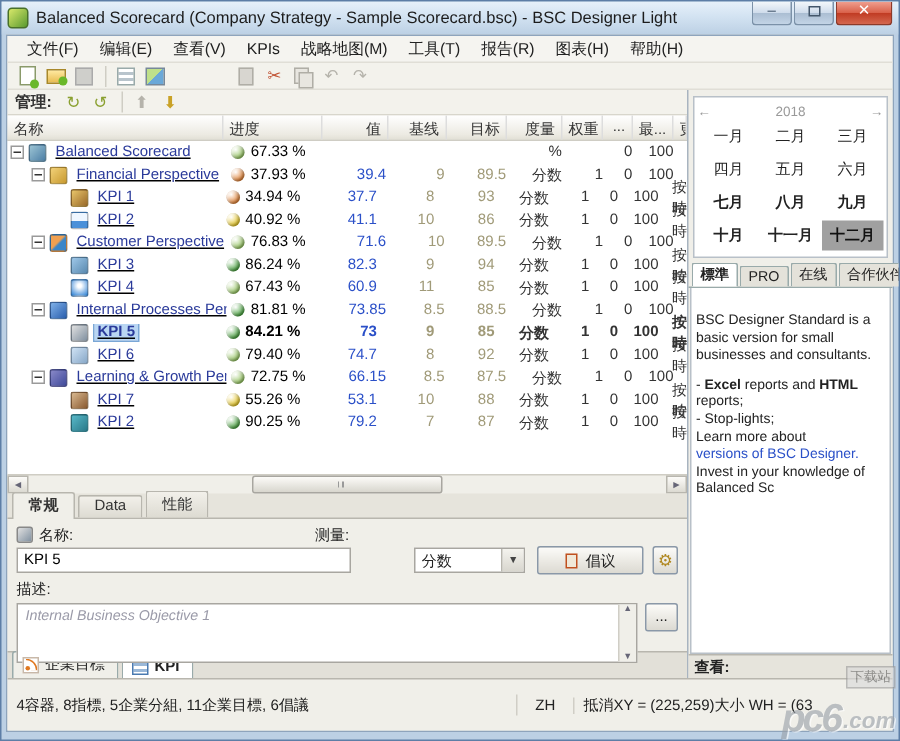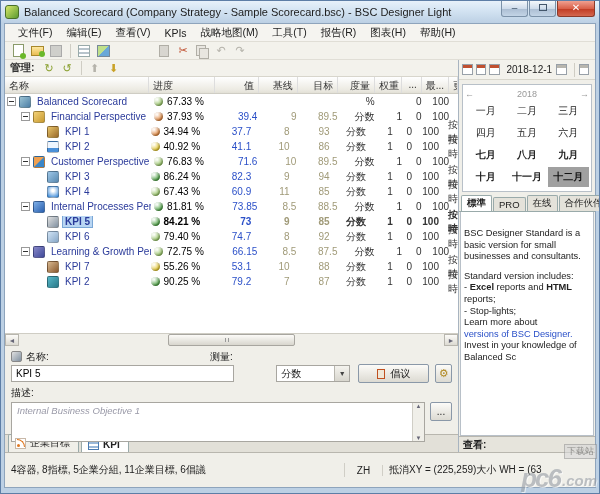--- a/index.html
+++ b/index.html
@@ -65,21 +65,21 @@
   .right-pane { width:137px; border-left:1px solid #a8b4c0; background:#f0efe9;
                 display:flex; flex-direction:column; }
 
   
   .thead { height:17px; display:flex; background:linear-gradient(180deg,#ffffff,#eceae2 80%,#e2e0d6);
            border-bottom:1px solid #cfcdc4; font-size:10px; color:#333; }
   .thead > div { padding:2px 4px 0 4px; border-right:1px solid #ddd; white-space:nowrap; overflow:hidden; }
   .tree-body { flex:1; background:#fff; overflow:hidden; position:relative; }
   .trow { height:15px; display:flex; font-size:10px; align-items:center; }
   .trow.sel { font-weight:bold; }
-  .c-name { display:flex; align-items:center; overflow:hidden; white-space:nowrap; }
+  .c-name { display:flex; align-items:center; overflow:hidden; white-space:nowrap;text-decoration:underline; }
   .col-name { width:150px; } .col-prog { width:68px; } .col-val { width:46px; }
   .col-base { width:40px; } .col-tgt { width:42px; } .col-meas { width:38px; }
   .col-w { width:28px; } .col-d { width:20px; } .col-max { width:28px; } .col-upd { flex:1; }
   .num { text-align:right; padding-right:5px; }
   .c-prog { display:flex; align-items:center; padding-left:3px; }
   .light { width:9px; height:9px; border-radius:50%; margin-right:4px; flex:none;
            box-shadow:inset -1px -1px 2px rgba(0,0,0,.35), inset 1px 1px 2px rgba(255,255,255,.8); }
   .indent { flex:none; }
   .expander { width:9px; height:9px; border:1px solid #9a9a9a; background:#fff; position:relative;
               margin:0 3px 0 2px; flex:none; }
@@ -583,20 +583,25 @@
 </div>
 
         <div class="hscroll">
           <div class="harrow">◄</div>
           <div class="htrack">
               <div class="hthumb"></div>
             </div>
           <div class="harrow">►</div>
         </div>
 
+        <div class="formtabs" id="formtabs">
+            <span class="ftab on">常规</span>
+            <span class="ftab">Data</span>
+            <span class="ftab">性能</span>
+          </div>
 
         <div class="formarea">
           <div class="frow" style="justify-content:space-between">
             <span class="flabel">
               <span class="kpi-mini"></span>
               <span>名称:</span>
             </span>
             <span class="flabel" style="width:242px">测量:</span>
           </div>
           <div class="frow">
@@ -632,29 +637,20 @@
               <span>企業目標</span>
             </span>
             <span class="btab on">
               <span class="kpilist-ico"></span>
               <span>KPI</span>
             </span>
           </div>
       </div>
 
       <div class="right-pane">
-        <div class="datebar">
-          <span class="cal-ico"></span>
-          <span class="cal-ico"></span>
-          <span class="cal-ico"></span>
-          <span class="datetext">2018-12-1</span>
-          <span class="cal-ico dis"></span>
-          <div class="tsep"></div>
-          <span class="cal-ico dis"></span>
-        </div>
 
         <div class="calendar">
           <div class="calnav">
             <span>←</span>
             <span class="yr">2018</span>
             <span>→</span>
           </div>
           <div class="months" id="months">
               <div class="mcell">一月</div>
               <div class="mcell">二月</div>
@@ -672,21 +668,20 @@
         </div>
 
         <div class="promotabs" id="promotabs">
             <span class="ptab on">標準</span>
             <span class="ptab">PRO</span>
             <span class="ptab">在线</span>
             <span class="ptab">合作伙伴</span>
           </div>
         <div class="promobody">
           <p>BSC Designer Standard is a basic version for small businesses and consultants.</p>
-          <p class="tight">Standard version includes:</p>
           <div class="tight"><span> - </span><b>Excel</b><span> reports and </span><b>HTML</b><span> reports;</span></div>
           <div> - Stop-lights;</div>
           <div>Learn more about</div>
           <div class="linktext">versions of BSC Designer.</div>
           <div>Invest in your knowledge of Balanced Sc</div>
         </div>
 
         <div class="viewrow">
           <span>查看:</span>
         </div>

